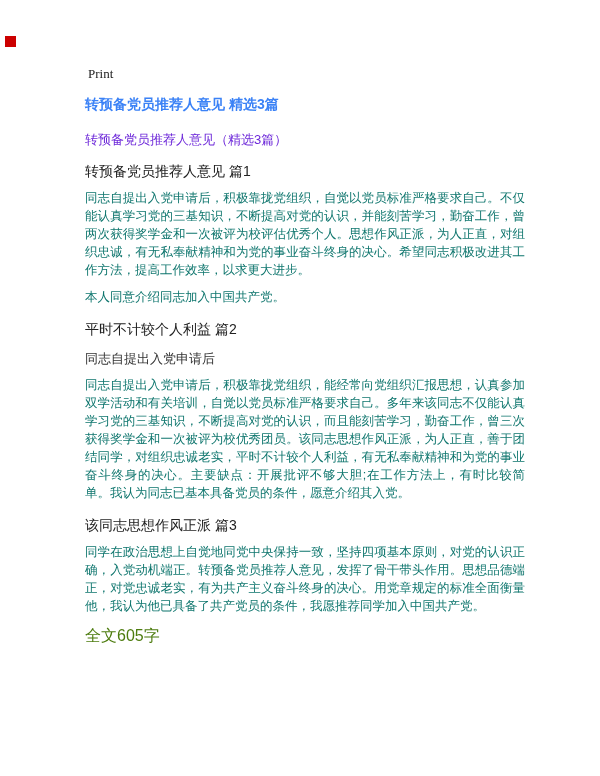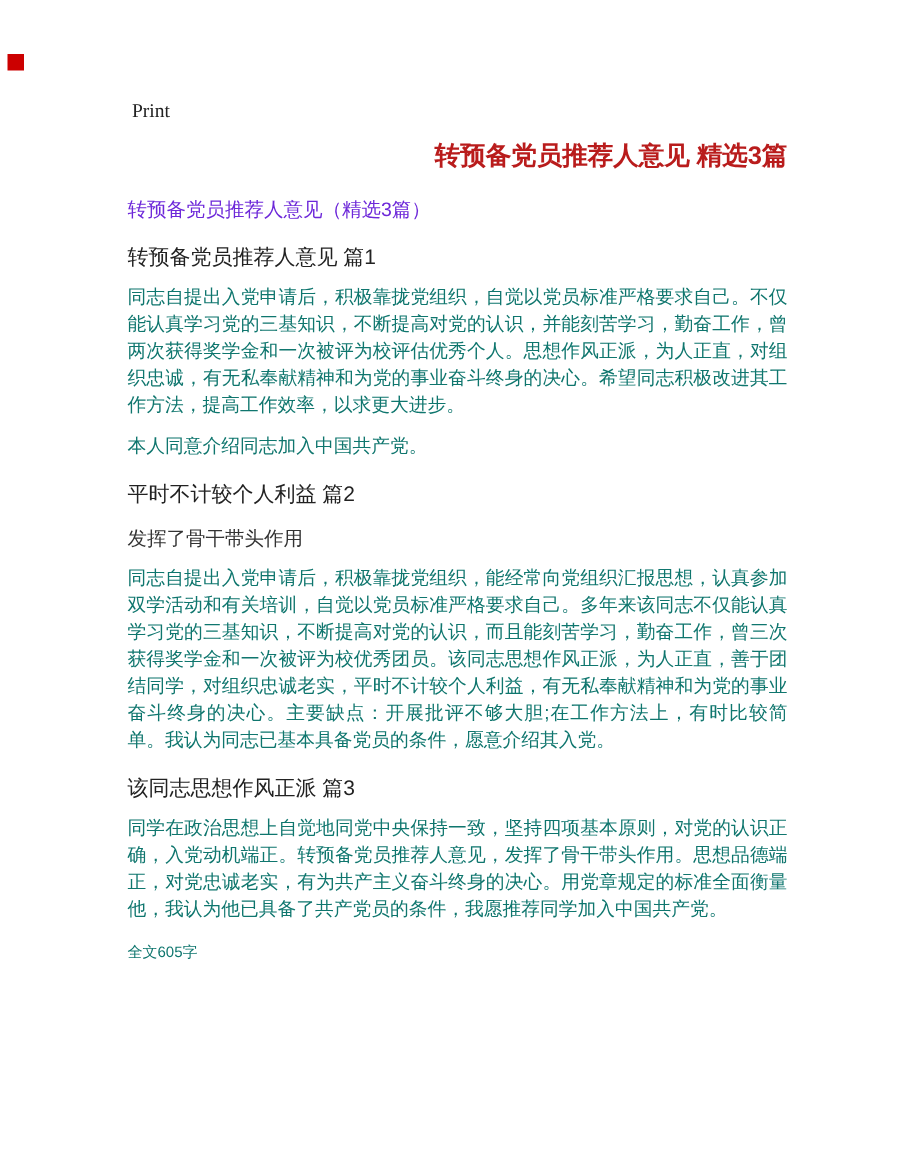--- a/index.html
+++ b/index.html
@@ -32,25 +32,25 @@
     color: #222222;
     cursor: pointer;
   }
   .content {
     position: absolute;
     left: 85px;
     top: 92px;
     width: 440px;
   }
   .doc-title {
-    font-size: 17px;
+    font-size: 14px;
     line-height: 24px;
     font-weight: bold;
-    text-align: right;
-    color: #b91c1c;
+    text-align: left;
+    color: #3b82f6;
     margin: 0;
   }
   .doc-subtitle {
     font-size: 13px;
     line-height: 17px;
     margin: 15px 0 0 0;
     color: #6d28d9;
   }
   .section-heading {
     font-size: 14px;
@@ -66,24 +66,24 @@
     color: #333333;
   }
   .body-para {
     font-size: 12.5px;
     line-height: 18px;
     margin: 9px 0 0 0;
     color: #0f766e;
     text-align: justify;
   }
   .word-count {
-    font-size: 10px;
+    font-size: 16px;
     line-height: 18px;
     margin: 12px 0 0 0;
-    color: #0f766e;
+    color: #4d7c0f;
   }
 </style>
 </head>
 <body>
 
 <div class="red-marker"></div>
 
 <div class="print-link">Print</div>
 
 <div class="content">
@@ -93,21 +93,21 @@
   <p class="doc-subtitle">转预备党员推荐人意见（精选3篇）</p>
 
   <h2 class="section-heading">转预备党员推荐人意见 篇1</h2>
 
   <p class="body-para">同志自提出入党申请后，积极靠拢党组织，自觉以党员标准严格要求自己。不仅能认真学习党的三基知识，不断提高对党的认识，并能刻苦学习，勤奋工作，曾两次获得奖学金和一次被评为校评估优秀个人。思想作风正派，为人正直，对组织忠诚，有无私奉献精神和为党的事业奋斗终身的决心。希望同志积极改进其工作方法，提高工作效率，以求更大进步。</p>
 
   <p class="body-para">本人同意介绍同志加入中国共产党。</p>
 
   <h2 class="section-heading">平时不计较个人利益 篇2</h2>
 
-  <p class="lead-line">发挥了骨干带头作用</p>
+  <p class="lead-line">同志自提出入党申请后</p>
 
   <p class="body-para">同志自提出入党申请后，积极靠拢党组织，能经常向党组织汇报思想，认真参加双学活动和有关培训，自觉以党员标准严格要求自己。多年来该同志不仅能认真学习党的三基知识，不断提高对党的认识，而且能刻苦学习，勤奋工作，曾三次获得奖学金和一次被评为校优秀团员。该同志思想作风正派，为人正直，善于团结同学，对组织忠诚老实，平时不计较个人利益，有无私奉献精神和为党的事业奋斗终身的决心。主要缺点：开展批评不够大胆;在工作方法上，有时比较简单。我认为同志已基本具备党员的条件，愿意介绍其入党。</p>
 
   <h2 class="section-heading">该同志思想作风正派 篇3</h2>
 
   <p class="body-para">同学在政治思想上自觉地同党中央保持一致，坚持四项基本原则，对党的认识正确，入党动机端正。转预备党员推荐人意见，发挥了骨干带头作用。思想品德端正，对党忠诚老实，有为共产主义奋斗终身的决心。用党章规定的标准全面衡量他，我认为他已具备了共产党员的条件，我愿推荐同学加入中国共产党。</p>
 
   <p class="word-count">全文605字</p>
 
 </div>

